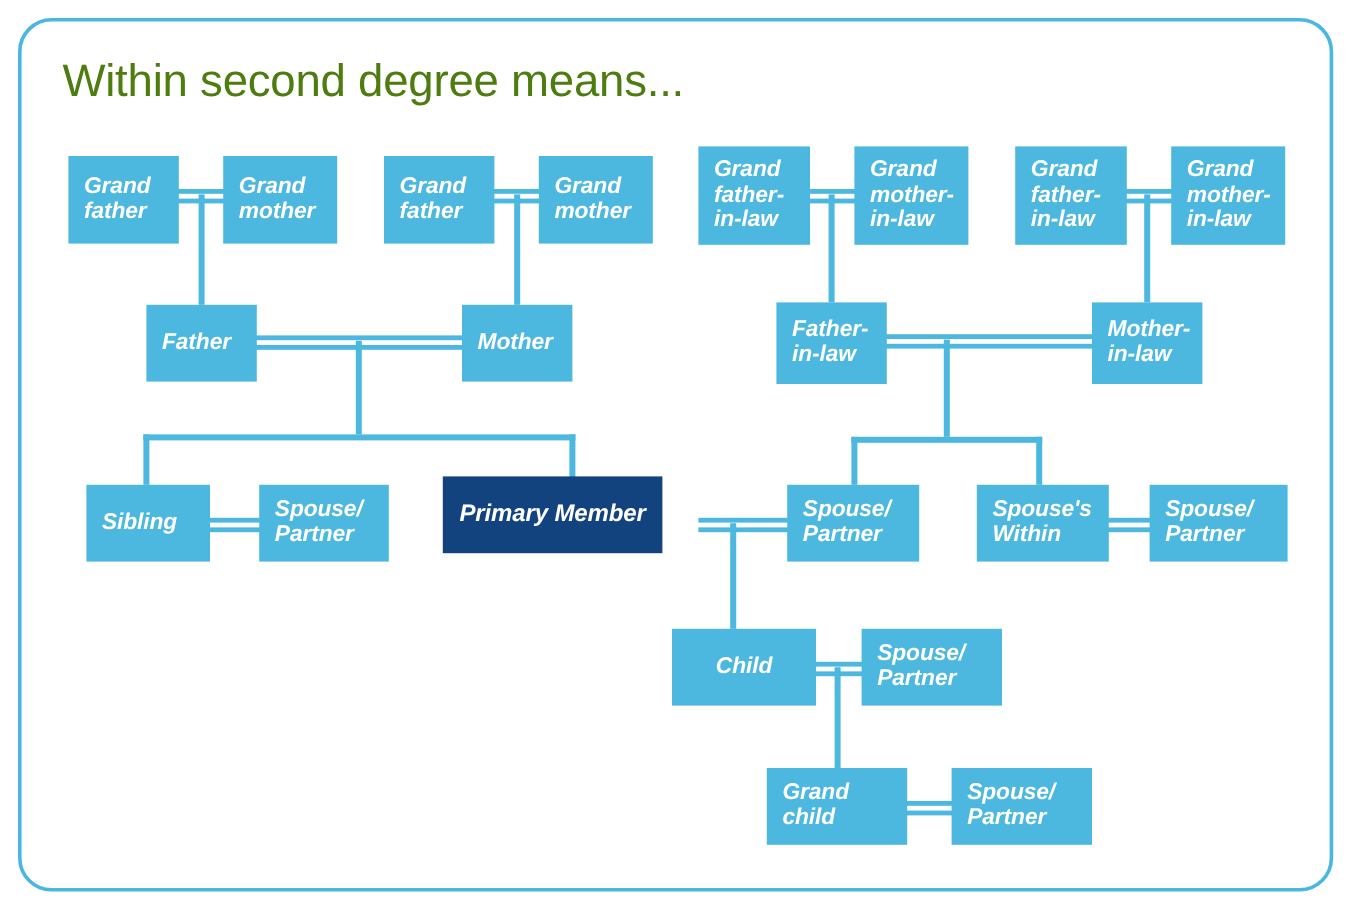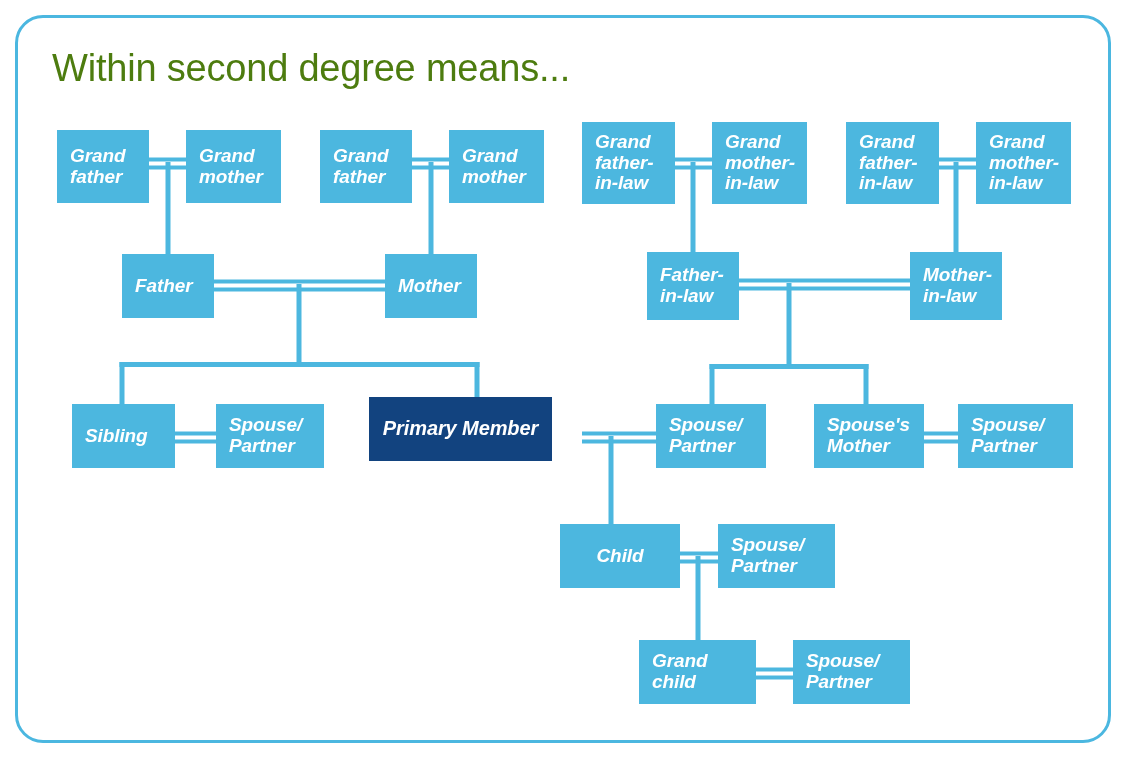--- a/index.html
+++ b/index.html
@@ -158,21 +158,21 @@
 in-law</span></div>
       <div class="node" style="left: 910px; top: 252px; width: 92px; height: 68px;"><span>Mother-
 in-law</span></div>
       <div class="node" style="left: 72px; top: 404px; width: 103px; height: 64px;"><span>Sibling</span></div>
       <div class="node" style="left: 216px; top: 404px; width: 108px; height: 64px;"><span>Spouse/
 Partner</span></div>
       <div class="node primary" style="left: 369px; top: 385px; width: 183px; height: 64px; margin-top: 12px;"><span>Primary Member</span></div>
       <div class="node" style="left: 656px; top: 404px; width: 110px; height: 64px;"><span>Spouse/
 Partner</span></div>
       <div class="node" style="left: 814px; top: 404px; width: 110px; height: 64px;"><span>Spouse's
-Mother</span></div>
+Within</span></div>
       <div class="node" style="left: 958px; top: 404px; width: 115px; height: 64px;"><span>Spouse/
 Partner</span></div>
       <div class="node center-text" style="left: 560px; top: 524px; width: 120px; height: 64px;"><span>Child</span></div>
       <div class="node" style="left: 718px; top: 524px; width: 117px; height: 64px;"><span>Spouse/
 Partner</span></div>
       <div class="node" style="left: 639px; top: 640px; width: 117px; height: 64px;"><span>Grand
 child</span></div>
       <div class="node" style="left: 793px; top: 640px; width: 117px; height: 64px;"><span>Spouse/
 Partner</span></div>
     </div>

